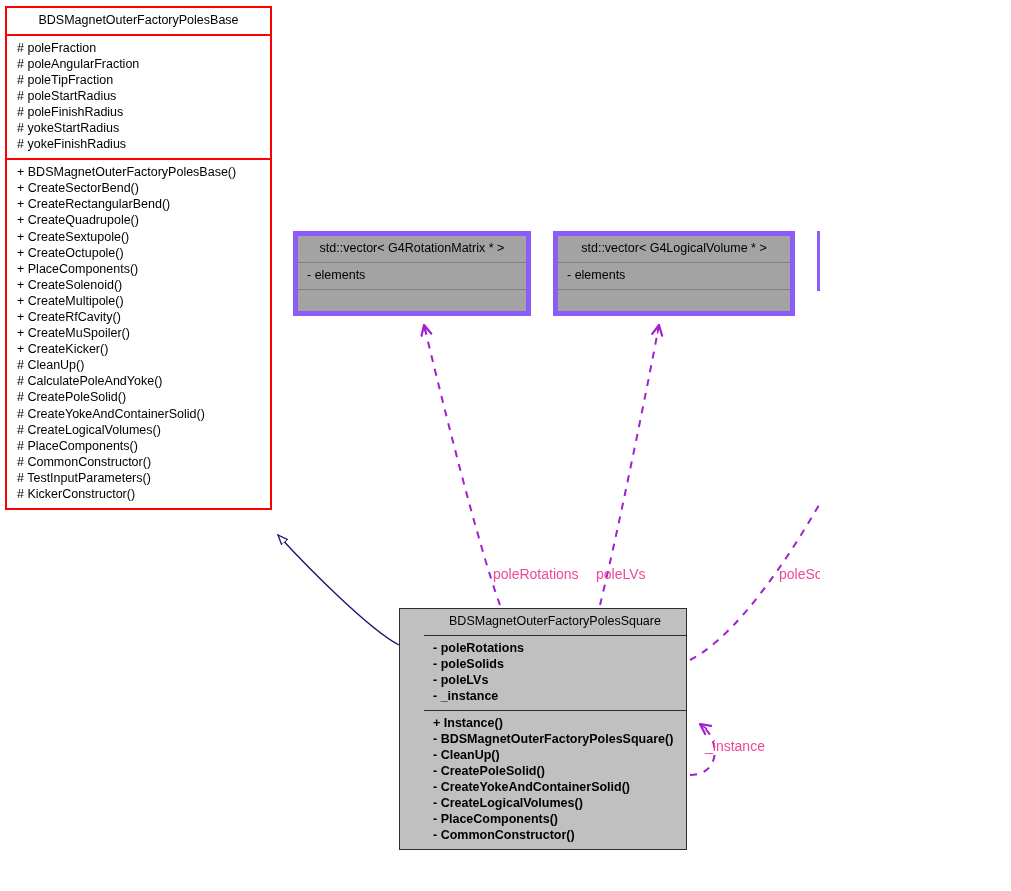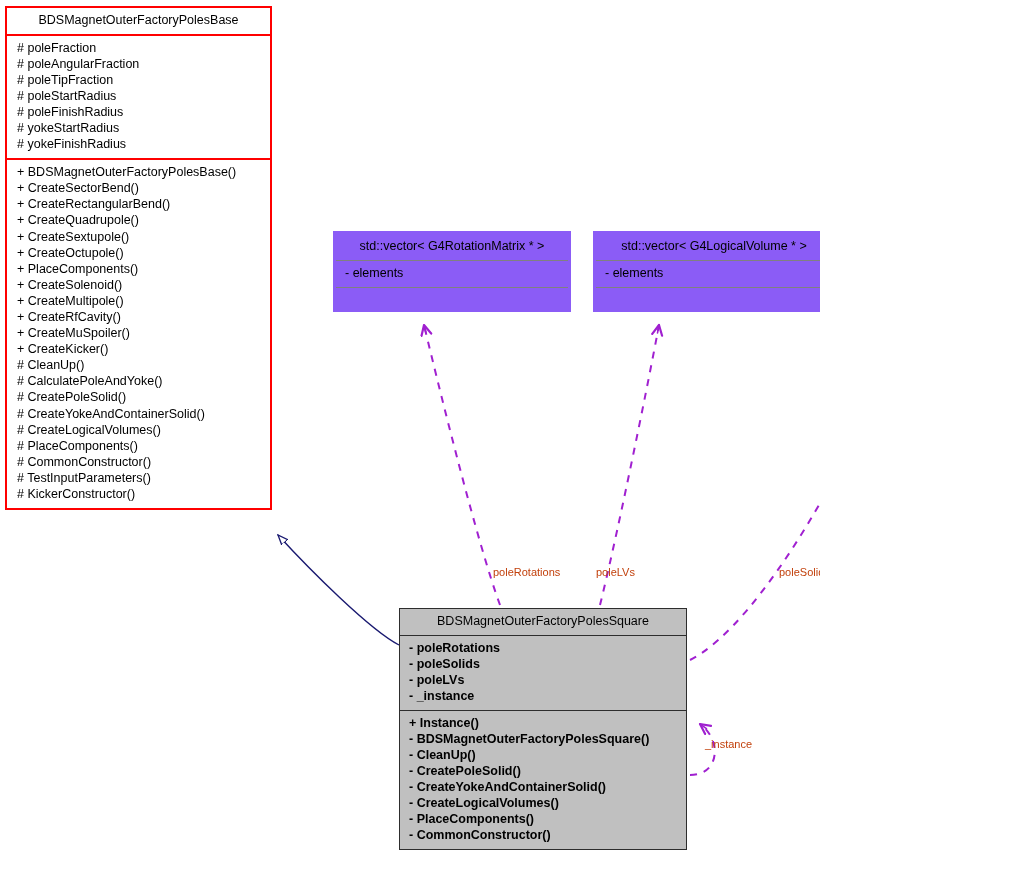--- a/index.html
+++ b/index.html
@@ -82,41 +82,42 @@
   #node-base .members-comp { padding: 5px 6px 5px 10px; }
   #node-base .member { padding: 1px 0 2.6px 0; }
 
   
   #node-derived {
     left: 399px;
     top: 608px;
     width: 288px;
     border: 1px solid #2d2d2d;
     background: #c0c0c0;
+    padding-left: 24px;
   }
   #node-derived .divider { background: #2d2d2d; height: 1px; }
   #node-derived .title-comp { padding: 6px 6px 7px 6px; }
   #node-derived .members-comp { padding: 5px 6px 5px 9px; font-weight: bold; }
   #node-derived .member { padding: 1px 0 2.5px 0; }
 
   
-  .vec-node { background: #8b5cf6; border: 3px solid #8b5cf6; margin-left: 40px; }
+  .vec-node { background: #a3a3a3; border: 5px solid #8b5cf6; }
   .vec-node .title-comp { padding: 6px 6px 7px 6px; }
   .vec-node .members-comp { padding: 5px 6px 6px 9px; }
   .vec-node .empty-comp { height: 21px; }
 
   #node-vec-rot   { left: 293px; top: 231px; width: 238px; }
   #node-vec-lv    { left: 553px; top: 231px; width: 242px; }
   #node-vec-solid { left: 817px; top: 231px; width: 190px; }
 
   
   .edge-label {
     position: absolute;
-    font-size: 11px;
-    color: #c2410c;
+    font-size: 14px;
+    color: #ec4899;
     white-space: nowrap;
     background: transparent;
   }
   #label-poleRotations { left: 493px; top: 566px; }
   #label-poleLVs       { left: 596px; top: 566px; }
   #label-poleSolids    { left: 779px; top: 566px; text-align: center; }
   #label-instance      { left: 705px; top: 738px; }
 </style>
 </head>
 <body>

